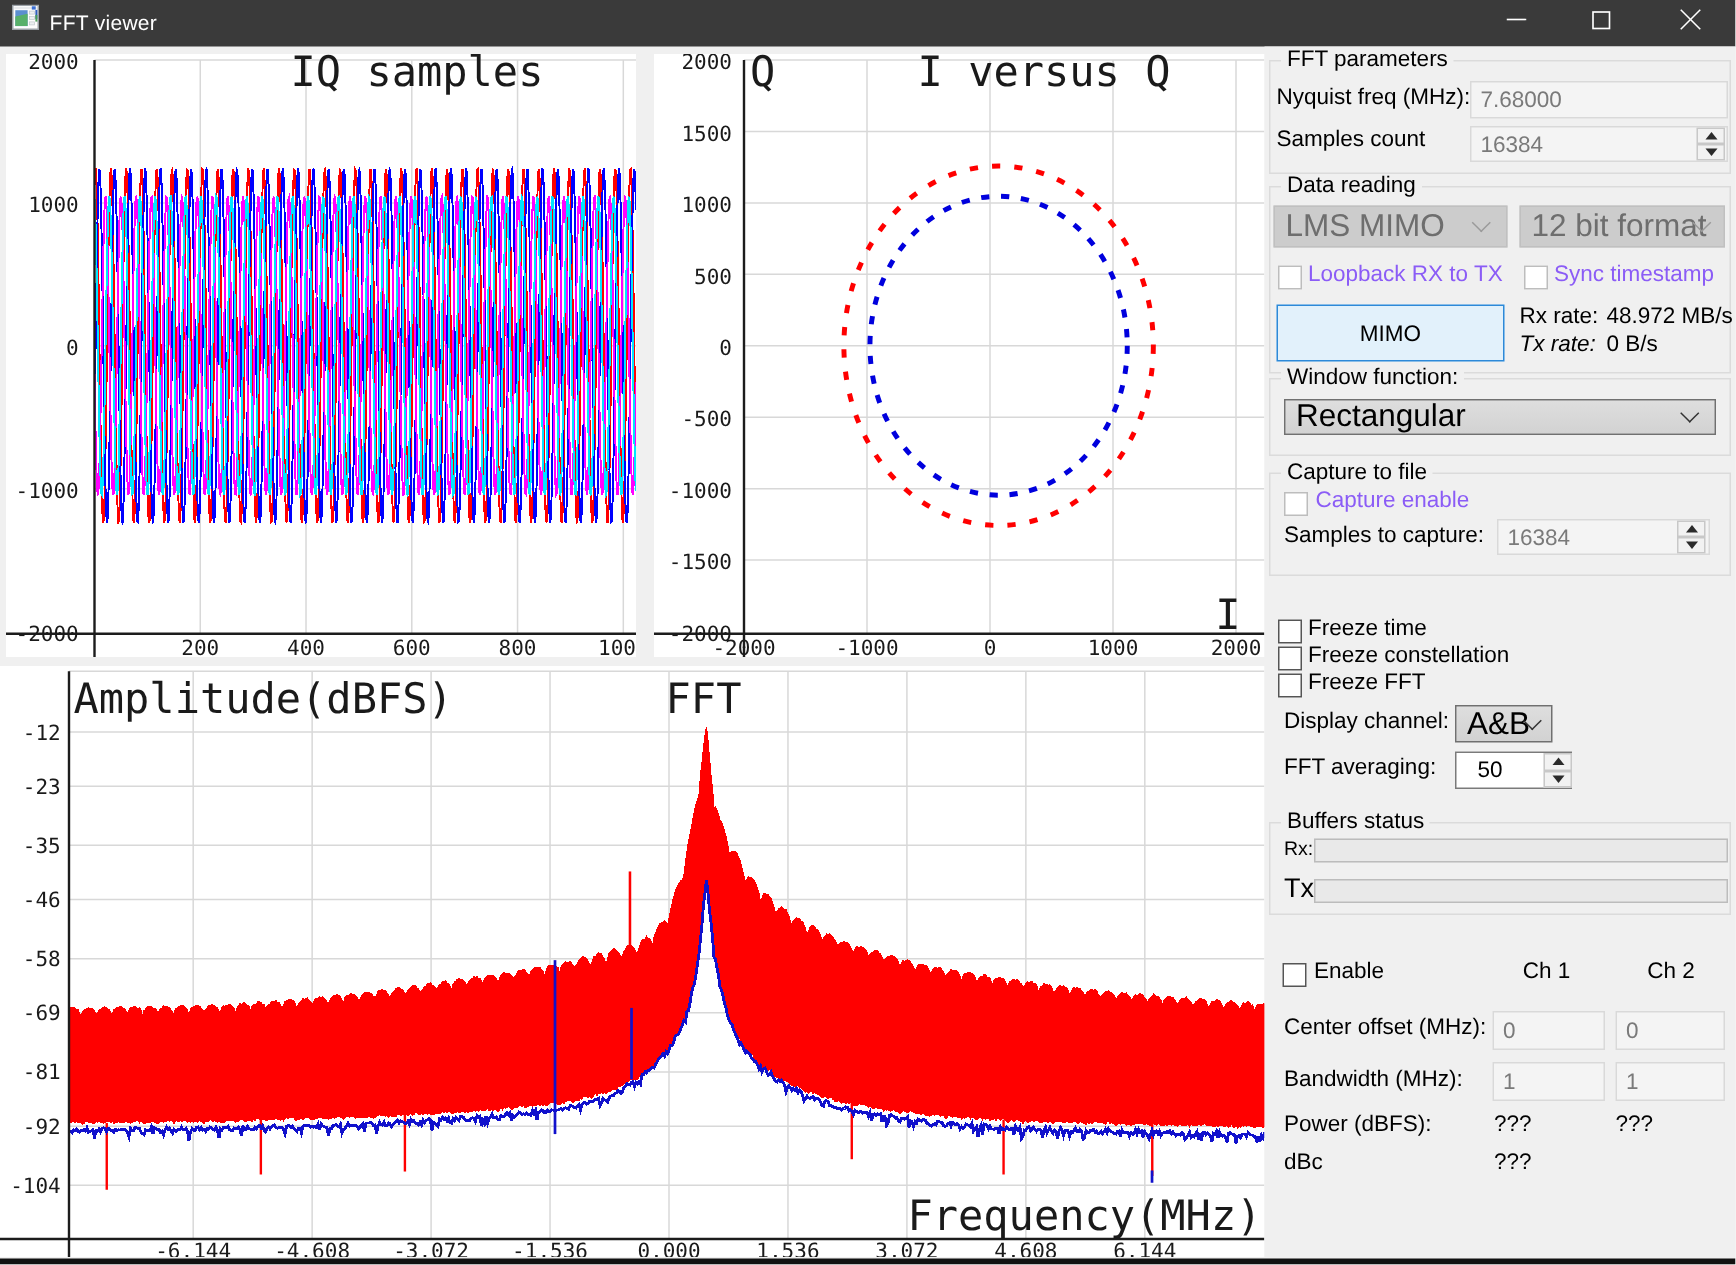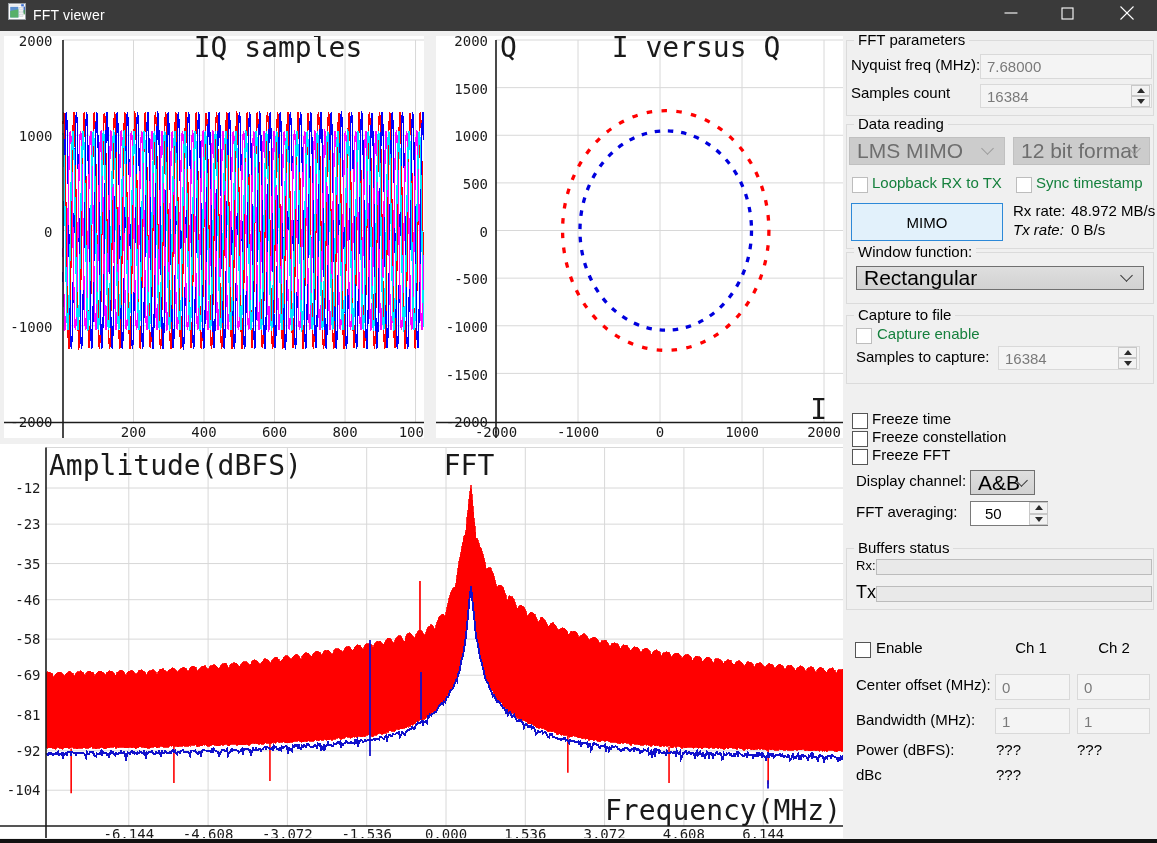--- a/index.html
+++ b/index.html
@@ -21,21 +21,21 @@
   svg.plot{position:absolute;}
   #plot-iq{left:4px;top:36px;}
   #plot-constellation{left:436px;top:36px;}
   #plot-fft{left:0;top:444px;}
   .bottom-strip{position:absolute;left:0;top:839px;width:1157px;height:4px;background:#111111;}
   
   .sidebar{position:absolute;left:843px;top:31px;width:314px;height:807px;background:#f0f0f0;font-size:15px;color:#000;}
   .group{position:absolute;border:1px solid #dbdbdb;}
   .gtitle{position:absolute;top:-9px;left:7px;background:#f0f0f0;padding:0 4px;font-size:15px;line-height:16px;color:#000;white-space:nowrap;}
   .lbl{position:absolute;white-space:nowrap;font-size:15px;line-height:15px;color:#000;margin-top:-3px;}
-  .lbl.gray{color:#15803d;}
+  .lbl.gray{color:#8b5cf6;}
   .inp{position:absolute;background:#f4f4f4;border:1px solid #d9d9d9;color:#7a7a7a;font-size:15px;display:flex;align-items:center;padding-left:6px;box-sizing:border-box;white-space:nowrap;}
   .combo{position:absolute;box-sizing:border-box;display:flex;align-items:center;padding-left:7px;font-size:21px;white-space:nowrap;}
   .combo.disabled{background:#cccccc;border:1px solid #c0c0c0;color:#6e6e6e;}
   .combo.enabled{background:linear-gradient(#dedede,#d2d2d2);border:1px solid #707070;color:#000;}
   .chev{position:absolute;width:8px;height:8px;border-right:1.6px solid #333;border-bottom:1.6px solid #333;transform:rotate(45deg);top:50%;margin-top:-7px;}
   .combo.disabled .chev{border-color:#9a9a9a;}
   .checkbox{position:absolute;width:16px;height:16px;background:#ffffff;border:1px solid #555555;box-sizing:border-box;}
   .checkbox.disabled{border-color:#bdbdbd;}
   .btn-stop{position:absolute;left:851px;top:203px;width:152px;height:38px;background:#e2f1fb;border:1px solid #2d89d8;box-sizing:border-box;display:flex;align-items:center;justify-content:center;font-size:15px;color:#000;}
   .spinfield{position:absolute;box-sizing:border-box;font-size:15px;display:flex;align-items:center;padding-left:6px;}

